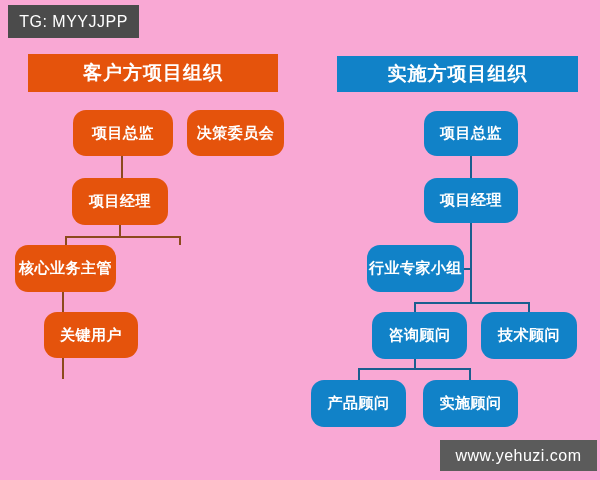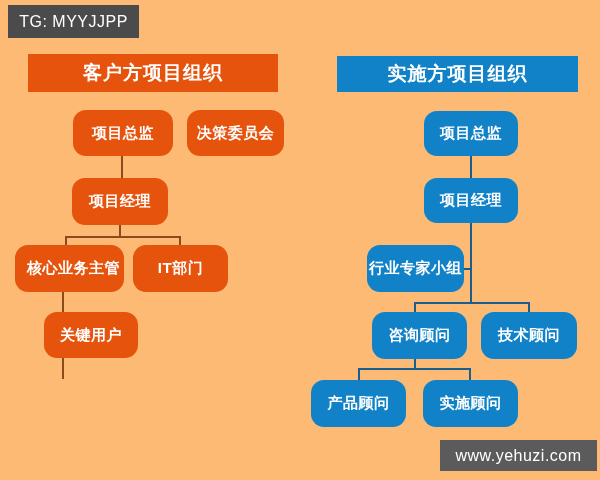--- a/index.html
+++ b/index.html
@@ -1,19 +1,19 @@
 <!DOCTYPE html>
 <html style="--client-box: #e5530c; --client-line: #8c4a1c; --vendor-box: #1182c8; --vendor-line: #1a5e8f; --badge-top-bg: #4b4b4b; --badge-bottom-bg: #5b5b5b;"><head>
 <meta charset="utf-8">
 <style>
   html,body{margin:0;padding:0;background:#fff;}
   #canvas{
     position:relative;
     width:600px;height:480px;
-    background:#fdba74;
+    background:#f9a8d4;
     overflow:hidden;
     font-family:"Liberation Sans","DejaVu Sans",sans-serif;
   }
   .badge{
     position:absolute;
     display:flex;align-items:center;justify-content:center;
     color:#fff;
     font-size:16px;
     letter-spacing:0.5px;
   }
@@ -38,21 +38,21 @@
   .client-node{background:var(--client-box);}
   .vendor-node{background:var(--vendor-box);}
   .line{position:absolute;}
   .client-line{background:var(--client-line);}
   .vendor-line{background:var(--vendor-line);}
 
   
   #c-n0{left:73px;top:110px;width:100px;height:46px;}
   #c-n1{left:187px;top:110px;width:97px;height:46px;}
   #c-n2{left:72px;top:178px;width:96px;height:47px;}
-  #c-n3{left:15px;top:245px;width:101px;height:47px;padding-left:8px;}
+  #c-n3{left:15px;top:245px;width:101px;height:47px;}
   #c-n4{left:133px;top:245px;width:95px;height:47px;}
   #c-n5{left:16px;top:312px;width:94px;height:46px;margin-left:28px;}
   #c-n6{left:15px;top:379px;width:95px;height:48px;}
 
   
   #c-l0{left:121px;top:156px;width:2px;height:22px;}
   #c-l1{left:119px;top:225px;width:2px;height:12px;}
   #c-l2{left:65px;top:236px;width:116px;height:2px;}
   #c-l3{left:65px;top:236px;width:2px;height:9px;}
   #c-l4{left:179px;top:236px;width:2px;height:9px;}
@@ -90,21 +90,20 @@
   </div>
 
   <div class="org-header" id="client-header">
     <span>客户方项目组织</span>
   </div>
 
   <div class="node client-node" id="c-n0">项目总监</div>
   <div class="node client-node" id="c-n1">决策委员会</div>
   <div class="node client-node" id="c-n2">项目经理</div>
   <div class="node client-node" id="c-n3">核心业务主管</div>
-  <div class="node client-node" id="c-n4">IT部门</div>
   <div class="node client-node" id="c-n5">关键用户</div>
 
   <div class="line client-line" id="c-l0"></div>
   <div class="line client-line" id="c-l1"></div>
   <div class="line client-line" id="c-l2"></div>
   <div class="line client-line" id="c-l3"></div>
   <div class="line client-line" id="c-l4"></div>
   <div class="line client-line" id="c-l5"></div>
   <div class="line client-line" id="c-l6"></div>
 

